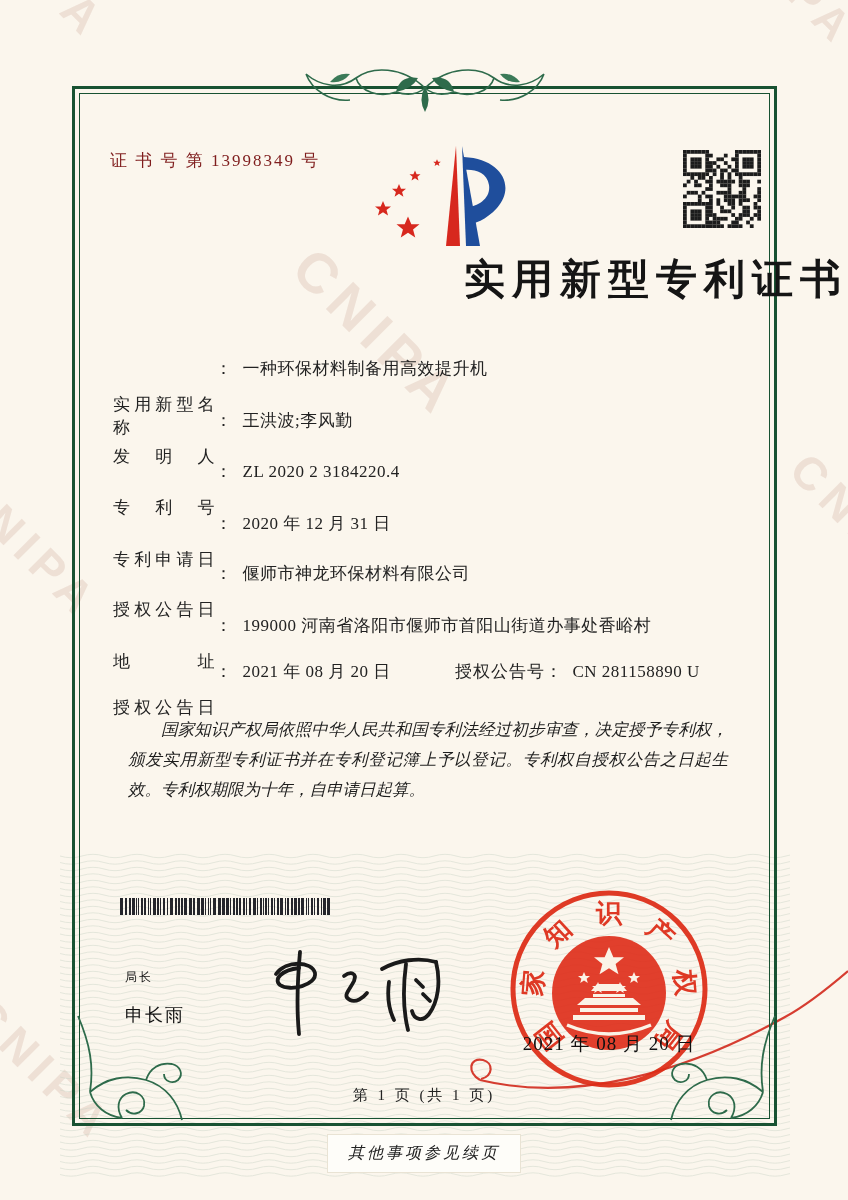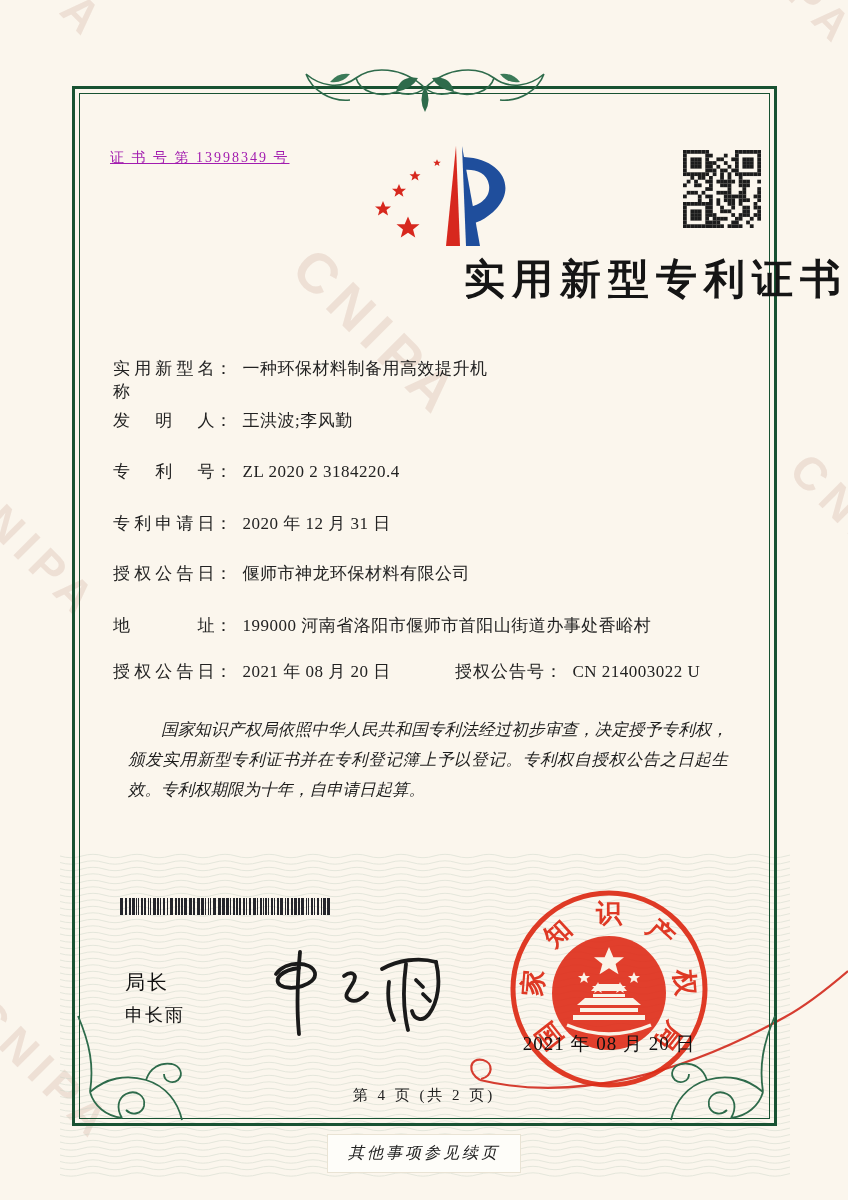--- a/index.html
+++ b/index.html
@@ -8,37 +8,37 @@
   .abs{position:absolute;}
   
   .wm{position:absolute;font-weight:bold;color:rgba(202,162,148,.26);
       letter-spacing:8px;transform:rotate(45deg);white-space:nowrap;
       font-family:"Liberation Sans","DejaVu Sans",sans-serif;}
   
   .frame{position:absolute;left:72px;top:86px;width:705px;height:1040px;
          border:3px solid #185232;box-sizing:border-box;}
   .frame-inner{position:absolute;inset:4px;border:1px solid #185232;}
   
-  .cert-no{position:absolute;left:110px;top:149px;font-size:14px;letter-spacing:2px;color:#a21caf;text-decoration:underline;}
+  .cert-no{position:absolute;left:110px;top:149px;font-size:17px;letter-spacing:2px;color:#7f1d1d;}
   
   .title{position:absolute;left:0;right:0;top:252px;text-align:right;
          font-size:41px;font-weight:bold;letter-spacing:7px;color:#151515;}
   
   .field-row{position:absolute;left:113px;width:640px;font-size:17px;color:#222;letter-spacing:.5px;}
-  .flabel{display:inline-block;width:6em;text-align:justify;text-align-last:justify;vertical-align:top;}
+  .flabel{display:inline-block;width:6em;text-align:justify;text-align-last:justify;vertical-align:top;margin-top:36px;}
   .fcolon{display:inline-block;margin-right:10px;}
   .fvalue{letter-spacing:.5px;}
   .grant-no-group{position:absolute;left:342px;top:0;white-space:nowrap;}
   .grant-no-group .flabel2{letter-spacing:1px;}
   
   .paras{position:absolute;left:113px;top:700px;width:630px;font-size:16.5px;
          line-height:30px;color:#1d1d1d;text-align:justify;font-style:italic;}
   .paras p{margin:15px;text-indent:2em;}
   
-  .sig-title{position:absolute;left:125px;top:969px;font-size:20px;color:#111;letter-spacing:2px;}
+  .sig-title{position:absolute;left:125px;top:969px;font-size:12px;color:#111;letter-spacing:2px;}
   .sig-name{position:absolute;left:125px;top:1003px;font-size:18px;color:#111;letter-spacing:2px;}
   
   .seal{position:absolute;left:505px;top:885px;width:208px;height:208px;}
   .seal-char{position:absolute;left:50%;top:50%;font-weight:bold;font-size:26px;color:#dd2b16;opacity:.93;}
   .seal-date{position:absolute;left:0;top:146px;width:100%;text-align:center;
              font-size:19px;color:#111;letter-spacing:1px;}
   
   .page-num{position:absolute;left:0;right:0;top:1086px;text-align:center;font-size:15px;
             letter-spacing:3px;color:#222;}
   .footer-box{position:absolute;left:50%;top:1134px;transform:translateX(-50%);
@@ -430,21 +430,21 @@
 </div>
 <div class="field-row" style="top:562px">
   <span class="flabel">授权公告日</span><span class="fcolon">：</span><span class="fvalue">偃师市神龙环保材料有限公司</span>
 </div>
 <div class="field-row" style="top:614px">
   <span class="flabel">地址</span><span class="fcolon">：</span><span class="fvalue">199000 河南省洛阳市偃师市首阳山街道办事处香峪村</span>
 </div>
 <div class="field-row" style="top:660px">
   <span class="flabel">授权公告日</span><span class="fcolon">：</span><span class="fvalue">2021 年 08 月 20 日</span>
   <span class="grant-no-group">
-    <span class="flabel2">授权公告号</span><span class="fcolon">：</span><span class="fvalue">CN 214003022 U</span>
+    <span class="flabel2">授权公告号</span><span class="fcolon">：</span><span class="fvalue">CN 281158890 U</span>
   </span>
 </div>
 
 <div class="paras">
   <p>国家知识产权局依照中华人民共和国专利法经过初步审查，决定授予专利权，颁发实用新型专利证书并在专利登记簿上予以登记。专利权自授权公告之日起生效。专利权期限为十年，自申请日起算。</p>
 </div>
 
 <svg id="barcode-svg" class="abs" style="left:120px;top:898px;" width="215" height="17">
     <g fill="#25252b">
       <rect x="0" y="0" width="3" height="17"></rect>
@@ -553,15 +553,15 @@
       <rect x="-16" y="1" width="32" height="3"></rect>
       <path d="M-32,12 L32,12 L24,5 L-24,5 Z"></path>
       <rect x="-29" y="15" width="58" height="4"></rect>
       <rect x="-36" y="22" width="72" height="5"></rect>
       <path d="M-42,32 Q0,50 42,32" fill="none" stroke="#fbf3e6" stroke-width="3.4"></path>
     </g>
   </svg>
   <div class="seal-date">2021 年 08 月 20 日</div>
 </div>
 
-<div class="page-num">第 4 页 (共 2 页)</div>
+<div class="page-num">第 1 页 (共 1 页)</div>
 
 <div class="footer-box">其他事项参见续页</div>
 
 </body></html>

